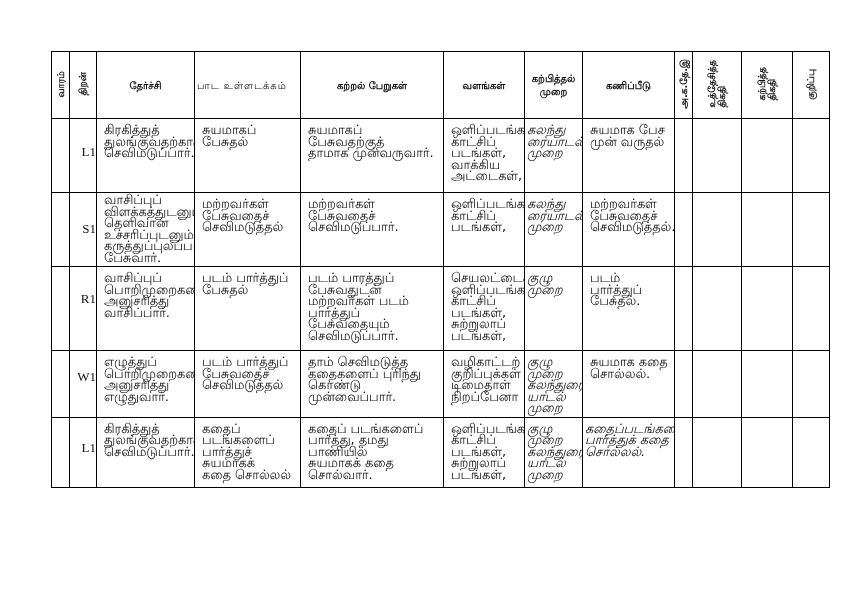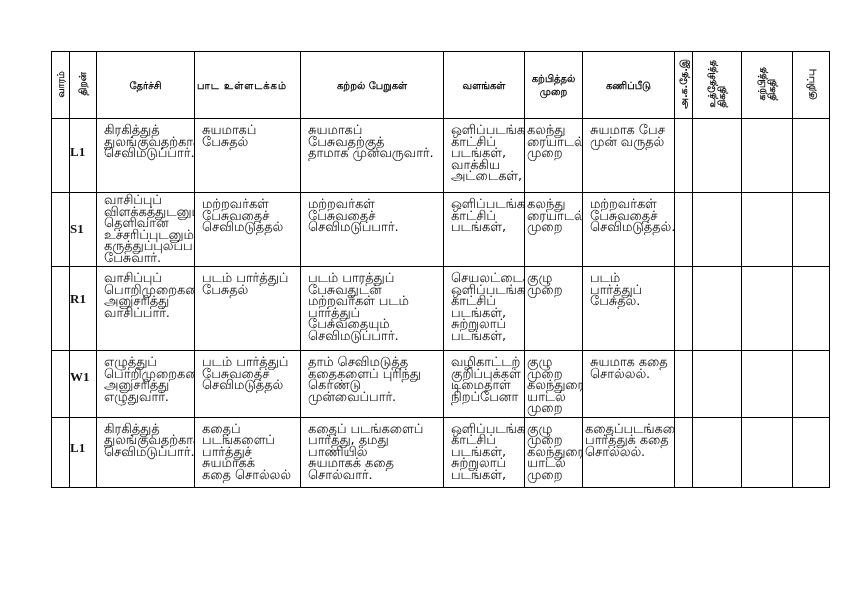--- a/index.html
+++ b/index.html
@@ -54,41 +54,41 @@
   }
   th .hlabel {
     display: block;
     font-size: 10px;
     line-height: 13px;
     font-weight: bold;
     padding: 0 2px;
   }
   th .hlabel.left {
     text-align: left;
-    font-weight: bold;
+    font-weight: normal;
     letter-spacing: 1px;
   }
   td .cell {
     font-size: 13px;
     line-height: 11.5px;
     padding: 5px 3px 3px 7px;
     white-space: pre-line;
     font-family: "DejaVu Sans", sans-serif;
     letter-spacing: -0.1px;
   }
   td .cell.tight {
     padding-left: 2px;
     padding-right: 1px;
+    font-style: italic;
   }
   td .skill {
     font-family: "Liberation Serif", "DejaVu Serif", serif;
     font-size: 13px;
-    text-align: left;
+    text-align: right;
     padding-top: 25px;
-    font-weight: bold;
   }
   tr.r1 td { height: 73px; }
   tr.r2 td { height: 73px; }
   tr.r3 td { height: 83px; }
   tr.r4 td { height: 62px; }
   tr.r5 td { height: 69px; }
   tr.r2 td .skill { padding-top: 28px; }
   tr.r3 td .skill { padding-top: 24px; }
   tr.r4 td .skill { padding-top: 18px; }
   tr.r5 td .skill { padding-top: 22px; }

